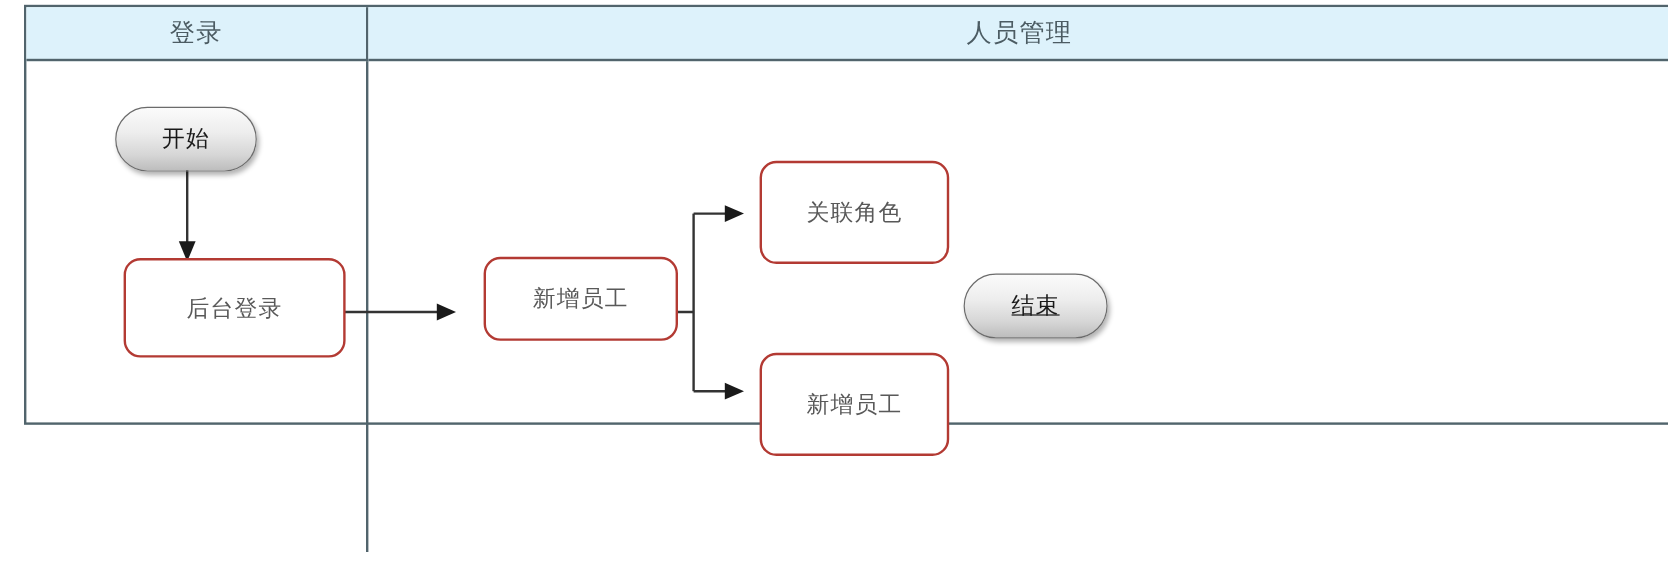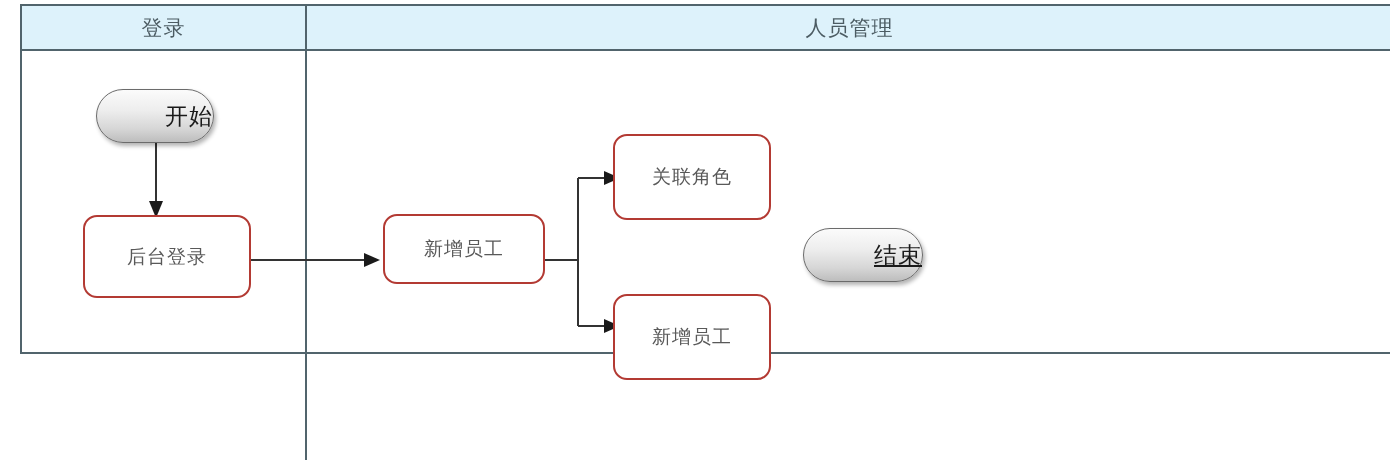--- a/index.html
+++ b/index.html
@@ -96,33 +96,33 @@
     user-select: none;
   }
 
   
   .node.terminator {
     border: 1.5px solid #6b6b6b;
     border-radius: 999px;
     background: linear-gradient(to bottom, #fbfbfb 0%, #ededed 40%, #d6d6d6 75%, #bdbdbd 100%);
     box-shadow: 2px 3px 4px rgba(0, 0, 0, 0.30);
     color: #1a1a1a;
-    font-size: 23px;
+    font-size: 19px;
     letter-spacing: 1px;
-    justify-content: flex-end;
   }
 
   
   .node.process {
     border: 2.5px solid #b33a33;
     border-radius: 14px;
     background: #ffffff;
     color: #595959;
     font-size: 19px;
     letter-spacing: 1px;
+    margin-left: 20px;
   }
 
   
   .conn {
     position: absolute;
     pointer-events: none;
   }
   .conn svg { display: block; overflow: visible; }
 </style>
 </head>
@@ -170,21 +170,21 @@
 
       <line x1="34" y1="156" x2="64" y2="156" stroke="#333333" stroke-width="2"></line>
       <polygon points="76,156 60,149 60,163" fill="#1a1a1a"></polygon>
     </svg>
   </div>
 
   <div class="node terminator" style="left:96px; top:89px; width:118px; height:54px;">
     <span>开始</span>
   </div>
 
-  <div class="node process" style="left:83px; top:215px; width:168px; height:83px;">
+  <div class="node process" style="left:83px; top:215px; width:185px; height:83px;">
     <span>后台登录</span>
   </div>
 
   <div class="node process" style="left:383px; top:214px; width:162px; height:70px;">
     <span>新增员工</span>
   </div>
 
   <div class="node process" style="left:613px; top:134px; width:158px; height:86px;">
     <span>关联角色</span>
   </div>

